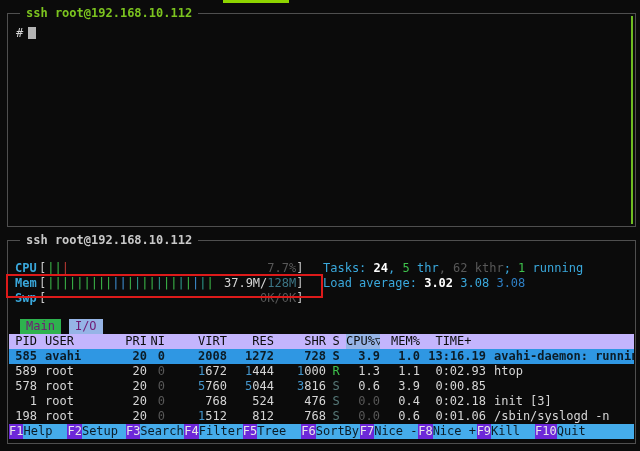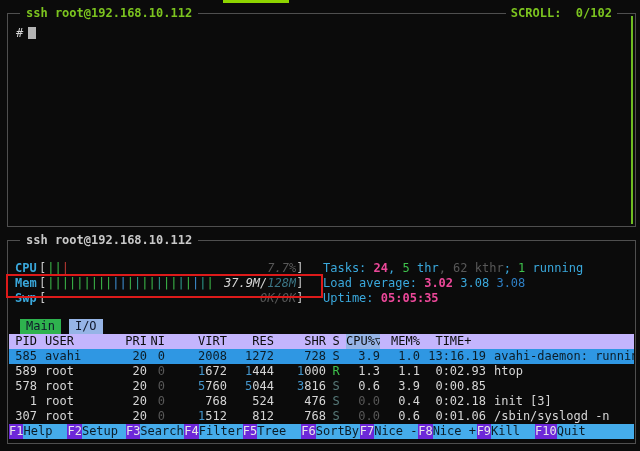--- a/index.html
+++ b/index.html
@@ -16,96 +16,94 @@
   #top-pane .pane-title{color:#7cc41f;}
   #bottom-pane .pane-title{color:#c9c9c9;}
   #scroll-indicator{position:absolute;top:-8px;right:18px;background:#0b0b0b;padding:0 5px;color:#7cc41f;font-weight:bold;white-space:pre;}
   #scrollbar-line{position:absolute;top:2px;bottom:2px;right:2px;width:2px;background:#6fbc22;}
   #top-green-line{position:absolute;left:223px;top:0;width:66px;height:3px;background:#8ed400;}
   #prompt-line{position:absolute;left:8px;top:12px;}
   #prompt-cursor{display:inline-block;width:8px;height:12px;background:#b5b5b5;vertical-align:-2px;margin-left:5px;}
   
   .sg{white-space:pre;}
   .sg-w{color:#d6d6d6;}
-  .sg-W{color:#ec4899;font-weight:bold;}
+  .sg-W{color:#ffffff;font-weight:bold;}
   .sg-c{color:#3aa8dc;}
   .sg-C{color:#2e7fc4;}
   .sg-g{color:#3fc24c;}
   .sg-d{color:#585858;}
   .sg-s{color:#567878;}
   .sg-n{color:#4596cc;}
   .sg-t{color:#3c7585;}
   .sg-b{color:#c9c9c9;}
   
   #meters{position:absolute;left:7px;top:20px;}
   .meter{height:15px;}
   .mlabel{display:inline-block;width:24px;font-weight:bold;}
   .mbar{display:inline-block;position:relative;width:250px;height:15px;vertical-align:top;overflow:hidden;}
   .mbar .bars{position:absolute;left:1px;top:0;}
-  .mbar .mval{position:absolute;right:0;top:0;font-style:italic;}
+  .mbar .mval{position:absolute;right:0;top:0;}
   
   #info{position:absolute;left:315px;top:20px;}
   .info-line{height:15px;}
   
   #tabs{position:absolute;left:12px;top:78px;height:15px;}
-  .tab{display:inline-block;padding:0 6px;margin-right:8px;color:#0f172a;}
+  .tab{display:inline-block;padding:0 6px;margin-right:8px;color:#701a75;}
   .tab.active{background:#2eb24e;}
   .tab.inactive{background:#96b4e6;}
   
   #table{position:absolute;left:1px;top:93px;right:1px;}
   .prow{display:grid;height:15px;overflow:hidden;
     grid-template-columns:28px 72px 38px 18px 62px 47px 52px 20px 34px 40px 66px minmax(0,1fr);}
   .prow>div{overflow:hidden;white-space:pre;}
   .prow>div:nth-child(1){text-align:right;}
   .prow>div:nth-child(2){padding-left:8px;}
   .prow>div:nth-child(3),.prow>div:nth-child(4),.prow>div:nth-child(5),
   .prow>div:nth-child(6),.prow>div:nth-child(7){text-align:right;}
   .prow>div:nth-child(8){text-align:center;}
   .prow>div:nth-child(9),.prow>div:nth-child(10),.prow>div:nth-child(11){text-align:right;}
   .prow>div:nth-child(12){padding-left:8px;}
   #thead{background:#c4b5fd;color:#0c0c0c;}
   #thead .sorted{background:#96b4e6;}
   .prow.sel{background:#2f97e3;}
-  .prow.sel .sg{color:#0c1c26 !important;font-weight:normal;}
+  .prow.sel .sg{color:#0c1c26 !important;font-weight:bold;}
   
   #fkeys{position:absolute;left:1px;right:1px;top:183px;height:15px;display:flex;}
   .fk{display:flex;}
   .fk:last-child{flex:1;}
   .fk .k{color:#e8e8e8;background:#6d28d9;white-space:pre;}
   .fk .lbl{background:#45aceb;color:#0c1c26;white-space:pre;width:44px;}
   .fk:last-child .lbl{flex:1;}
   
   #mem-annotation{position:absolute;left:6px;top:274px;width:313px;height:20px;border:2px solid #dd1a1a;z-index:10;pointer-events:none;}
 </style>
 </head>
 <body>
 
 <div id="screen">
 
   <div id="top-green-line"></div>
 
   <div class="pane" id="top-pane">
     <span class="pane-title">ssh root@192.168.10.112</span>
-    <span id="scroll-indicator">SCROLL:  0/102</span>
     <div id="prompt-line"><span class="sg-w pre">#</span><span id="prompt-cursor"></span></div>
     <div id="scrollbar-line"></div>
   </div>
 
   <div class="pane" id="bottom-pane">
     <span class="pane-title">ssh root@192.168.10.112</span>
 
     <div id="meters">
         <div class="meter"><span class="mlabel sg-c">CPU</span><span class="sg-b">[</span><span class="mbar"><span class="bars pre"><span style="color: rgb(61, 187, 74);">|</span><span style="color: rgb(61, 187, 74);">|</span><span style="color: rgb(192, 58, 53);">|</span></span><span class="mval pre"><span class="sg sg-d">7.7%</span></span></span><span class="sg-b">]</span></div>
         <div class="meter"><span class="mlabel sg-c">Mem</span><span class="sg-b">[</span><span class="mbar"><span class="bars pre"><span style="color: rgb(61, 187, 74);">|</span><span style="color: rgb(61, 187, 74);">|</span><span style="color: rgb(61, 187, 74);">|</span><span style="color: rgb(61, 187, 74);">|</span><span style="color: rgb(61, 187, 74);">|</span><span style="color: rgb(61, 187, 74);">|</span><span style="color: rgb(61, 187, 74);">|</span><span style="color: rgb(61, 187, 74);">|</span><span style="color: rgb(61, 187, 74);">|</span><span style="color: rgb(63, 143, 212);">|</span><span style="color: rgb(63, 143, 212);">|</span><span style="color: rgb(61, 187, 74);">|</span><span style="color: rgb(47, 158, 146);">|</span><span style="color: rgb(61, 187, 74);">|</span><span style="color: rgb(61, 187, 74);">|</span><span style="color: rgb(47, 158, 146);">|</span><span style="color: rgb(61, 187, 74);">|</span><span style="color: rgb(61, 187, 74);">|</span><span style="color: rgb(47, 158, 146);">|</span><span style="color: rgb(61, 187, 74);">|</span><span style="color: rgb(63, 143, 212);">|</span><span style="color: rgb(47, 158, 146);">|</span><span style="color: rgb(61, 187, 74);">|</span></span><span class="mval pre"><span class="sg sg-w">37.9M/</span><span class="sg sg-t">128M</span></span></span><span class="sg-b">]</span></div>
         <div class="meter"><span class="mlabel sg-c">Swp</span><span class="sg-b">[</span><span class="mbar"><span class="bars pre"></span><span class="mval pre"><span class="sg sg-d">0K/0K</span></span></span><span class="sg-b">]</span></div>
       </div>
     <div id="info">
         <div class="info-line pre"><span class="sg sg-c">Tasks: </span><span class="sg sg-W">24</span><span class="sg sg-c">, </span><span class="sg sg-g">5</span><span class="sg sg-c"> thr</span><span class="sg sg-d">, 62 kthr</span><span class="sg sg-c">; </span><span class="sg sg-g">1</span><span class="sg sg-c"> running</span></div>
         <div class="info-line pre"><span class="sg sg-c">Load average: </span><span class="sg sg-W">3.02 </span><span class="sg sg-c">3.08 </span><span class="sg sg-C">3.08</span></div>
-        <div class="info-line pre"><span class="sg sg-c">Uptime: </span><span class="sg sg-W">05:05:35</span></div>
       </div>
     <div id="tabs"><span class="tab active">Main</span><span class="tab inactive">I/O</span></div>
     <div id="table">
         <div class="prow" id="thead">
           <div>PID</div>
           <div>USER</div>
           <div>PRI</div>
           <div>NI</div>
           <div>VIRT</div>
           <div>RES</div>
@@ -164,21 +162,21 @@
           <div><span class="sg sg-w">768</span></div>
           <div><span class="sg sg-w">524</span></div>
           <div><span class="sg sg-w">476</span></div>
           <div><span class="sg sg-s">S</span></div>
           <div><span class="sg sg-d">0.0</span></div>
           <div><span class="sg sg-w">0.4</span></div>
           <div><span class="sg sg-w">0:02.18</span></div>
           <div><span class="sg sg-w">init [3]</span></div>
         </div>
         <div class="prow">
-          <div><span class="sg sg-w">307</span></div>
+          <div><span class="sg sg-w">198</span></div>
           <div><span class="sg sg-w">root</span></div>
           <div><span class="sg sg-w">20</span></div>
           <div><span class="sg sg-d">0</span></div>
           <div><span class="sg sg-n">1</span><span class="sg sg-w">512</span></div>
           <div><span class="sg sg-w">812</span></div>
           <div><span class="sg sg-w">768</span></div>
           <div><span class="sg sg-s">S</span></div>
           <div><span class="sg sg-d">0.0</span></div>
           <div><span class="sg sg-w">0.6</span></div>
           <div><span class="sg sg-w">0:01.06</span></div>

